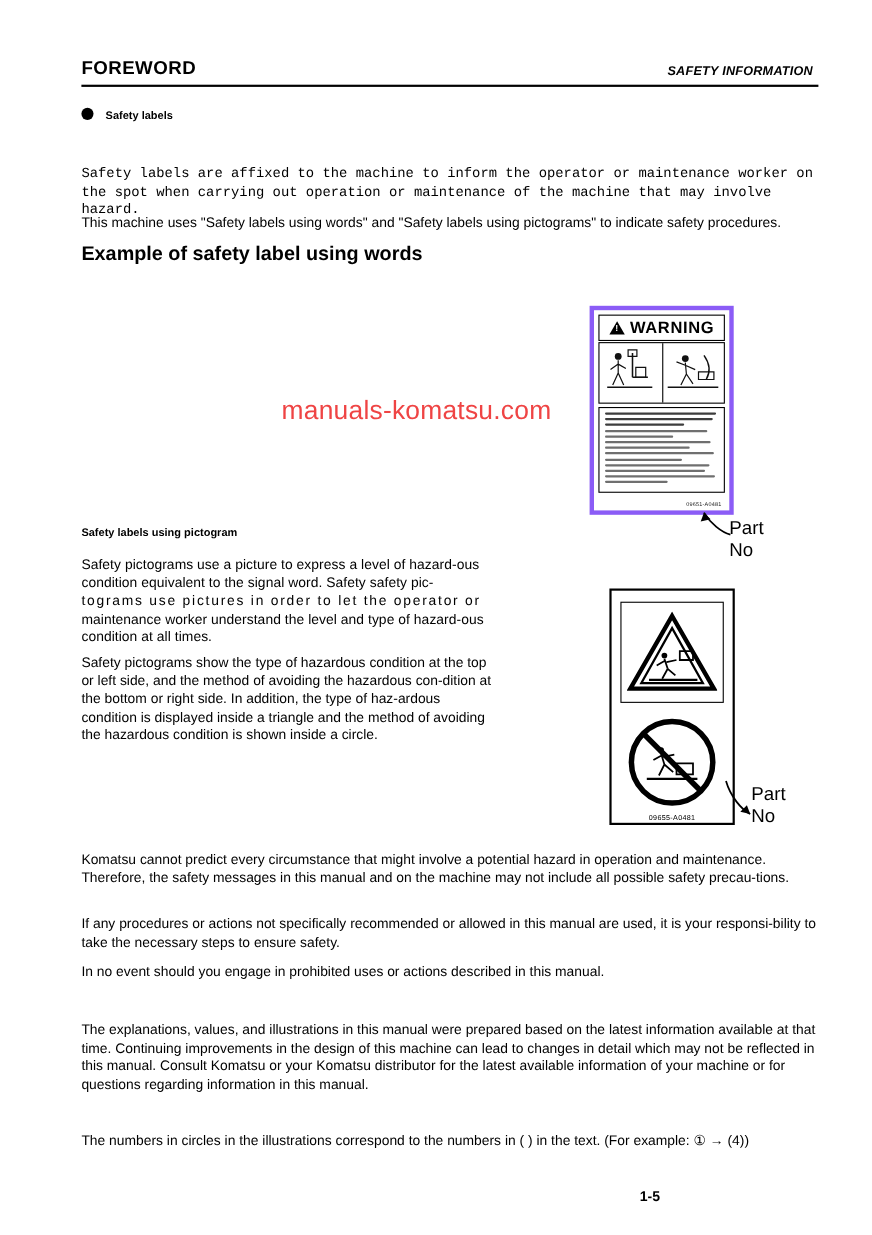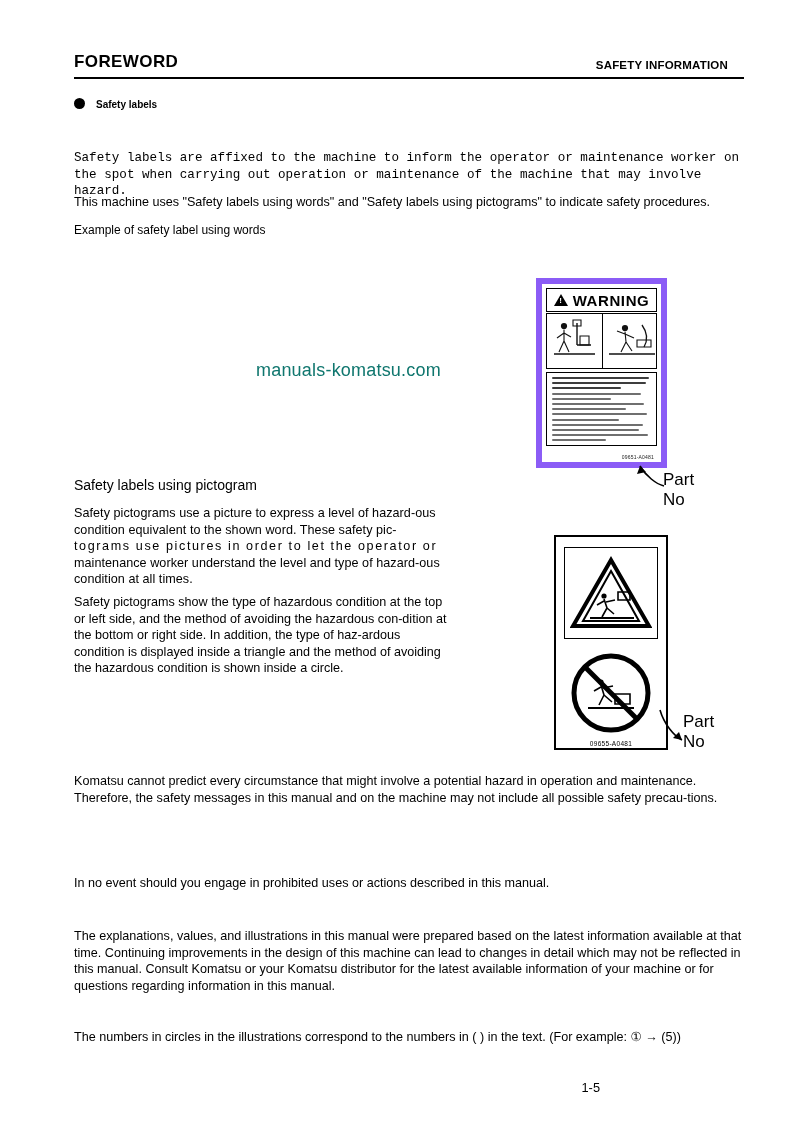--- a/index.html
+++ b/index.html
@@ -32,25 +32,26 @@
   .header-title {
     position: absolute;
     left: 0;
     top: 0;
     font-size: 17px;
     font-weight: bold;
     letter-spacing: 0.4px;
   }
   .header-right {
     position: absolute;
-    right: 16px;
+    right: 5px;
     top: 7px;
     font-size: 11.5px;
     font-weight: bold;
     letter-spacing: 0.2px;
+    font-style: italic;
   }
   .header-rule {
     position: absolute;
     left: 74px;
     top: 77px;
     width: 670px;
     height: 2px;
     background: #000;
   }
   
@@ -73,48 +74,48 @@
   
   .p {
     position: absolute;
     font-size: 12.6px;
     line-height: 16.6px;
     text-align: left;
   }
   .p.wide { width: 672px; }
   .p1  { left: 74px; top: 150px; font-family: Liberation Mono, monospace; }
   .p2  { left: 74px; top: 194px; }
-  .h-example { left: 74px; top: 222px; font-size: 12px; font-weight: normal; }
-  .h-picto { left: 74px; top: 477px; font-size: 14px; font-weight: normal; }
+  .h-example { left: 74px; top: 222px; font-size: 18px; font-weight: bold; }
+  .h-picto { left: 74px; top: 477px; font-size: 10px; font-weight: bold; }
   .p3 { left: 74px; top: 505px; width: 375px; letter-spacing: 0.05px; }
   .p3 .spaced { letter-spacing: 1.6px; }
   .p4 { left: 74px; top: 594px; width: 375px; }
   .p5 { left: 74px; top: 773px; width: 672px; }
   .p6 { left: 74px; top: 832px; width: 672px; }
   .p7 { left: 74px; top: 875px; width: 672px; }
   .p8 { left: 74px; top: 928px; width: 672px; }
   .p9 { left: 74px; top: 1029px; width: 672px; }
   
   .watermark {
     position: absolute;
     left: 256px;
     top: 360px;
-    font-size: 18px;
-    color: #0f766e;
+    font-size: 24px;
+    color: #ef4444;
     letter-spacing: 0.2px;
     font-family: "Liberation Sans", sans-serif;
   }
   
   .warn-label {
     position: absolute;
     left: 536px;
     top: 278px;
     width: 131px;
     height: 190px;
-    border: 6px solid #8b5cf6;
+    border: 4px solid #8b5cf6;
     background: #fff;
     box-sizing: border-box;
     padding-left: 36px;
   }
   .warn-band {
     position: absolute;
     left: 4px;
     top: 4px;
     right: 4px;
     height: 22px;
@@ -237,21 +238,21 @@
   .arrow {
     position: absolute;
     pointer-events: none;
   }
   
   .footer-page {
     position: absolute;
     right: 49px;
     bottom: 28px;
     font-size: 12.8px;
-    font-weight: normal;
+    font-weight: bold;
   }
 </style>
 </head>
 <body>
 
 <div class="page">
 
   <div class="header">
     <div class="header-title">FOREWORD</div>
     <div class="header-right">SAFETY INFORMATION</div>
@@ -262,31 +263,32 @@
     <span class="bullet-diamond"></span><span>Safety labels</span>
   </div>
 
   <div class="p p1 wide">Safety labels are affixed to the machine to inform the operator or maintenance worker on the spot when carrying out operation or maintenance of the machine that may involve hazard.</div>
   <div class="p p2 wide">This machine uses "Safety labels using words" and "Safety labels using pictograms" to indicate safety procedures.</div>
   <div class="p h-example">Example of safety label using words</div>
 
   <div class="p h-picto">Safety labels using pictogram</div>
 
   <div class="p p3">
-    <span>Safety pictograms use a picture to express a level of hazard-ous condition equivalent to the shown word.  These safety pic-</span>
+    <span>Safety pictograms use a picture to express a level of hazard-ous condition equivalent to the signal word.  Safety safety pic-</span>
     <span class="spaced">tograms use pictures in order to let the operator or</span>
     <span>maintenance worker understand the level and type of hazard-ous condition at all times.</span>
   </div>
 
   <div class="p p4">Safety  pictograms show the type of hazardous condition at the top or left side, and the method of avoiding the hazardous con-dition at the bottom or right side.  In addition, the type of haz-ardous condition is displayed inside a triangle and the method of avoiding the hazardous condition is shown inside  a circle.</div>
 
   <div class="p p5">Komatsu cannot predict every circumstance that might involve a potential hazard in operation and maintenance. Therefore, the safety messages in this manual and on the machine may not include all possible safety precau-tions.</div>
+  <div class="p p6">If any procedures or actions not specifically recommended or allowed in this manual are used, it is your responsi-bility to take the necessary steps to ensure safety.</div>
   <div class="p p7">In no event should you engage in prohibited uses or actions described in this manual.</div>
   <div class="p p8">The explanations, values, and illustrations in this manual were prepared based on the latest information available at that time.  Continuing  improvements  in the design of this machine can lead to changes in detail which may not be reflected in this manual.  Consult Komatsu or your Komatsu distributor for the latest available information of your machine or for  questions  regarding information in this manual.</div>
-  <div class="p p9">The numbers in circles in the illustrations correspond to the numbers in (  ) in the text.  (For example: ① → (5))</div>
+  <div class="p p9">The numbers in circles in the illustrations correspond to the numbers in (  ) in the text.  (For example: ① → (4))</div>
 
   <div class="watermark">manuals-komatsu.com</div>
 
   <div class="warn-label">
     <div class="warn-band">
       <span class="warn-tri"></span>
       <span class="warn-word">WARNING</span>
     </div>
     <div class="warn-pics">
       <div class="divider"></div>

